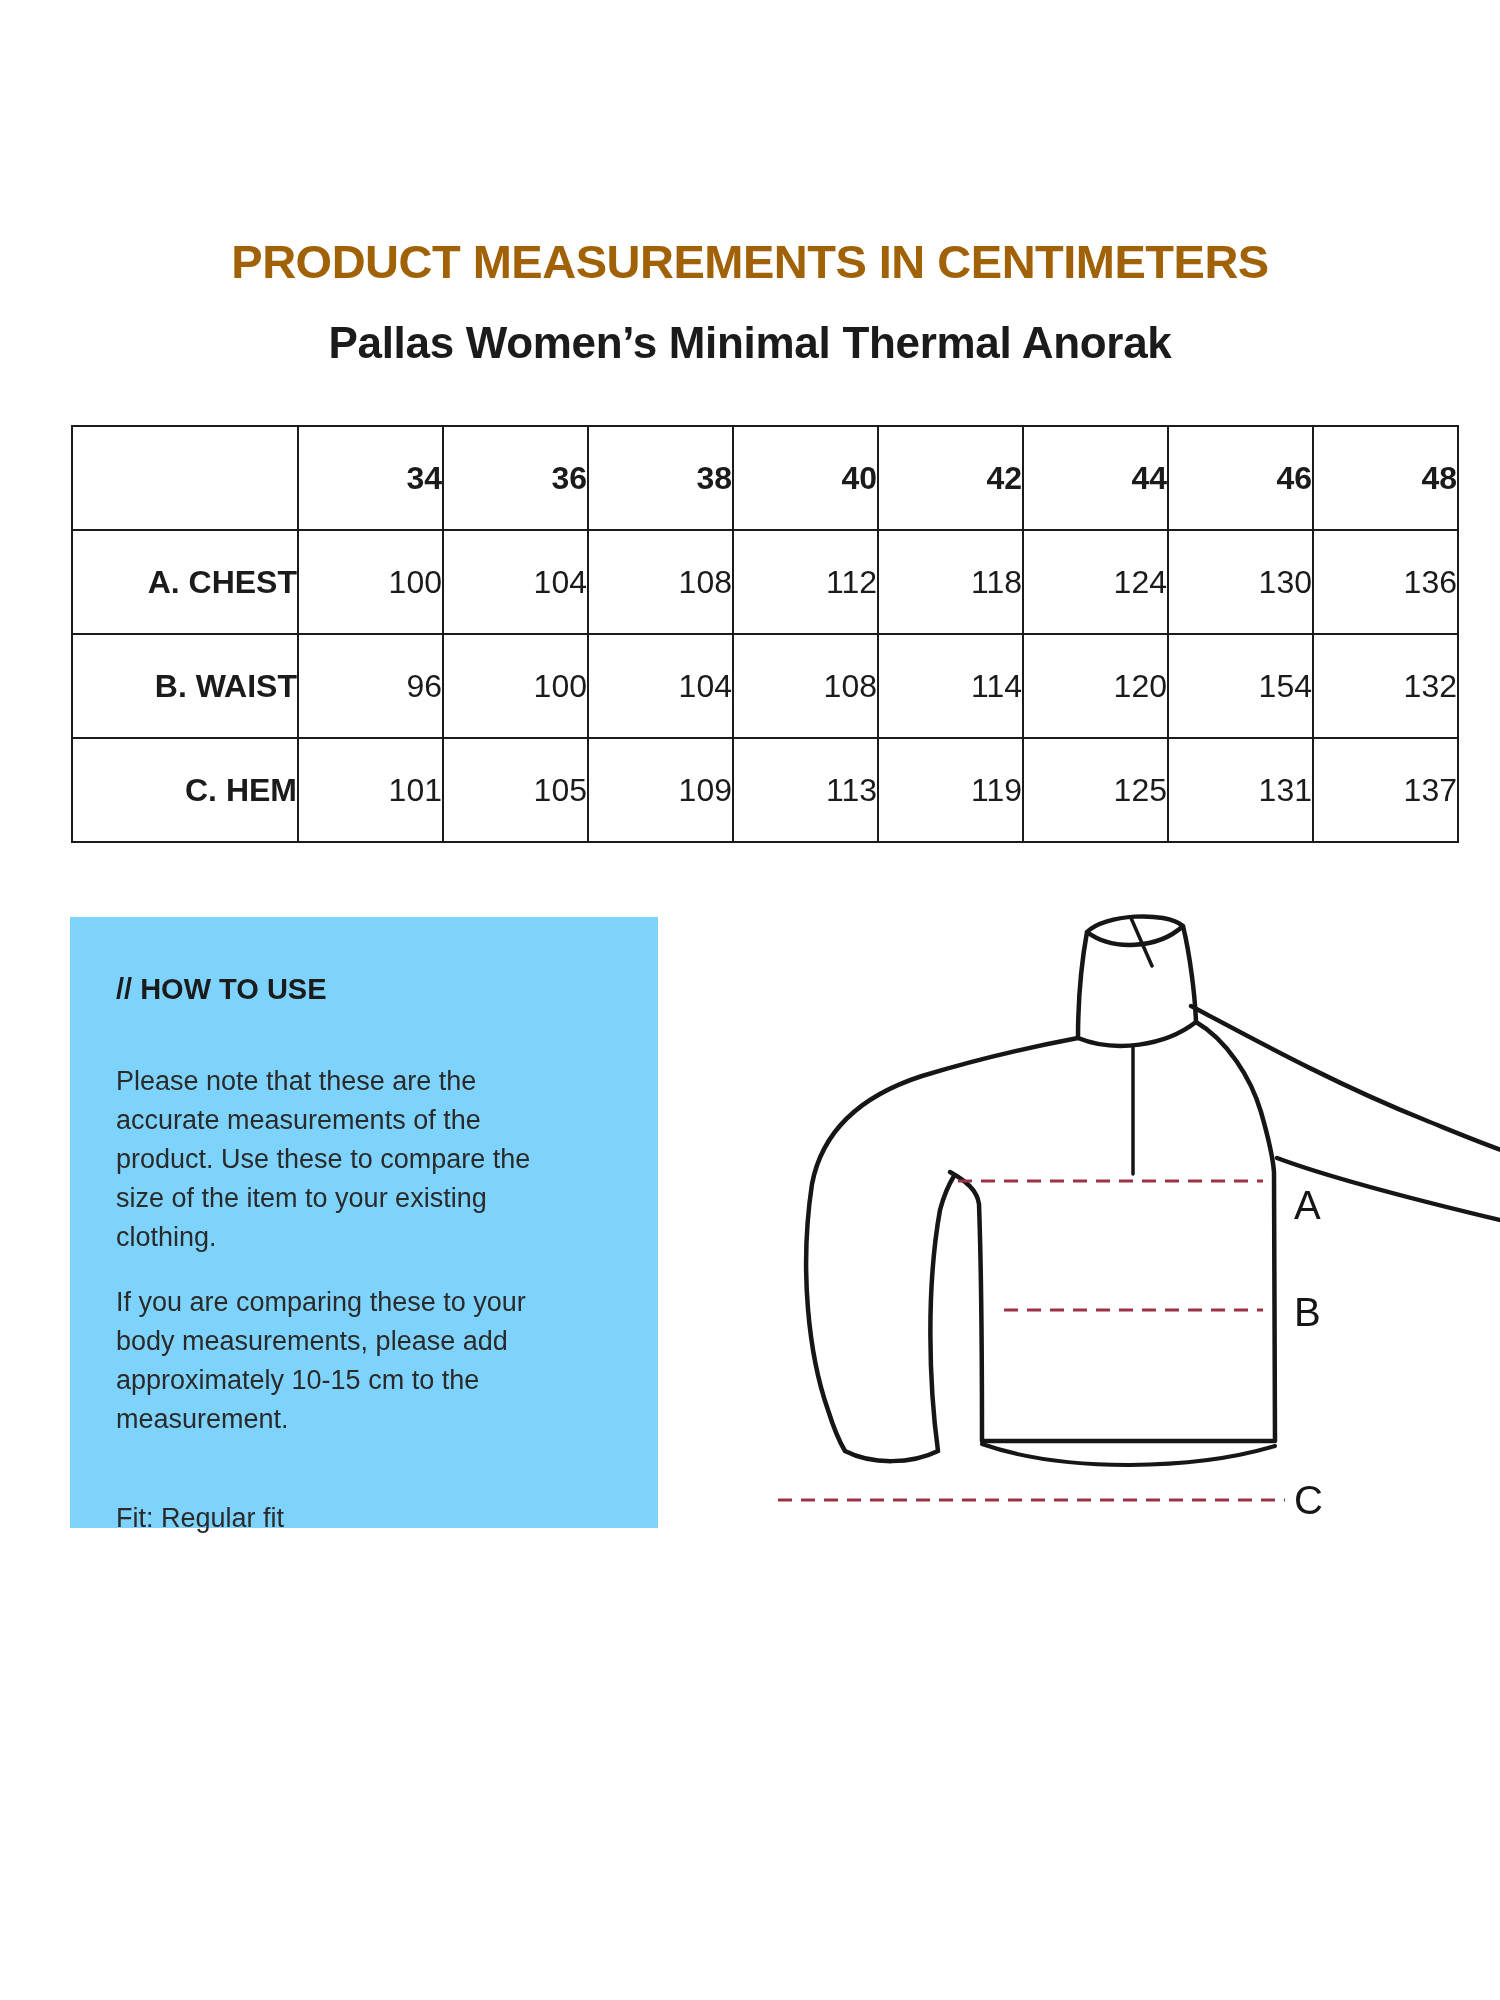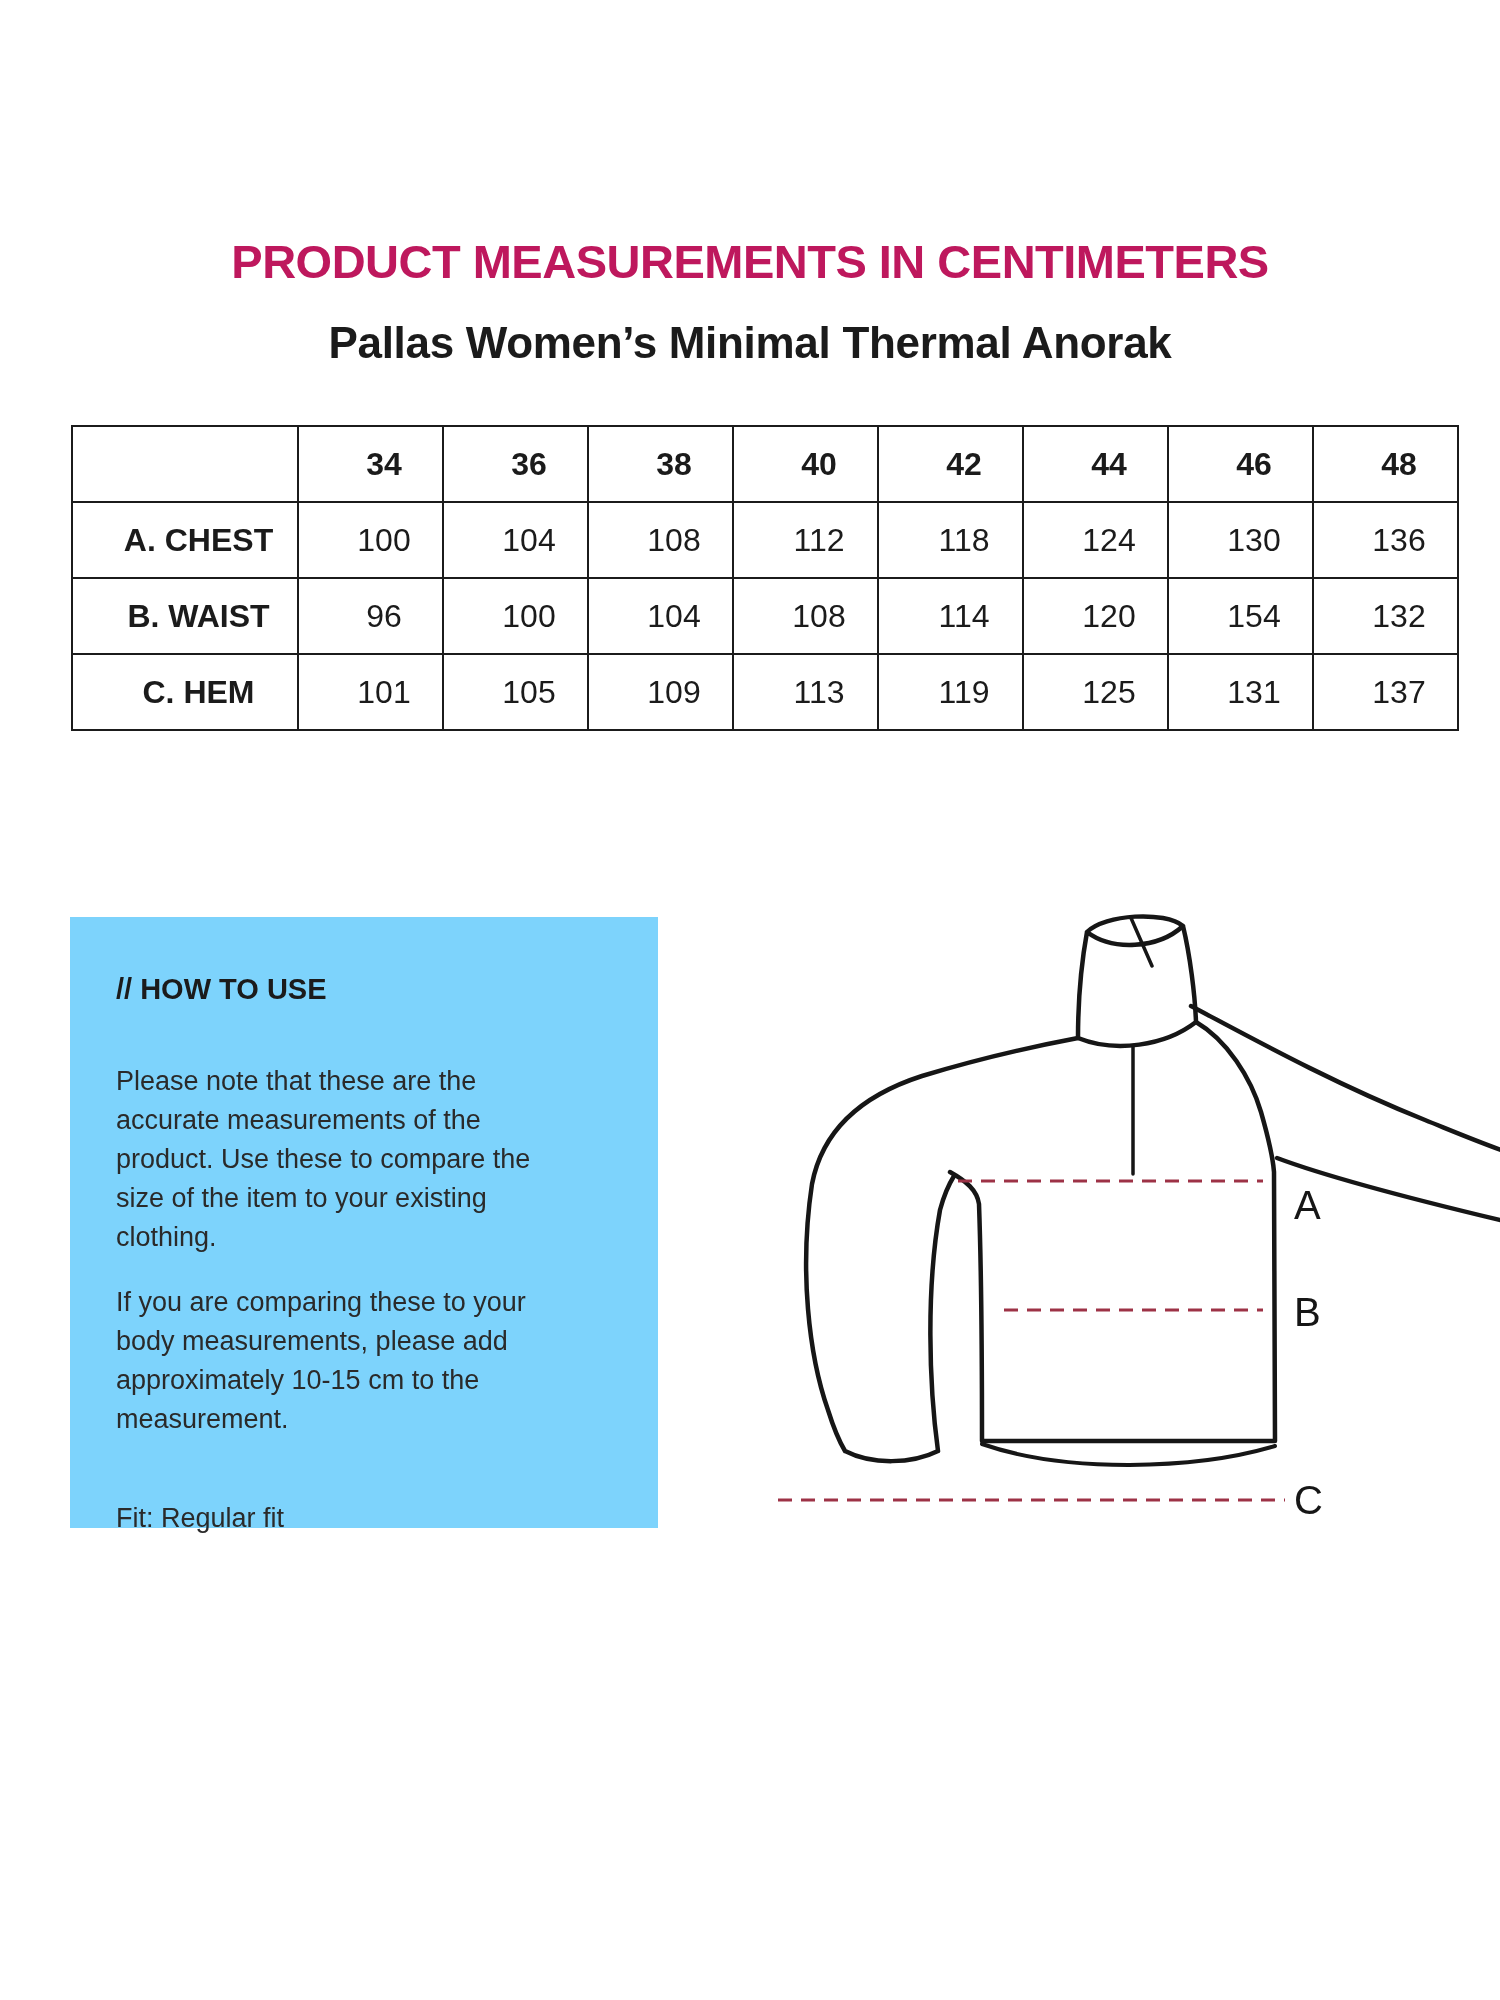--- a/index.html
+++ b/index.html
@@ -10,40 +10,40 @@
     color:#1b1b1b;
     position:relative;
     overflow:hidden;
   }
   .page{position:absolute;inset:0;width:1500px;height:2000px;}
 
   .title{
     position:absolute;top:234px;left:0;width:1500px;
     text-align:center;
     font-size:47px;font-weight:700;letter-spacing:-0.5px;
-    color:#be185d;
+    color:#a16207;
   }
   .subtitle{
     position:absolute;top:318px;left:0;width:1500px;
     text-align:center;
     font-size:44px;font-weight:700;letter-spacing:-0.3px;
     color:#1b1b1b;
   }
 
   table.size-table{
     position:absolute;left:71px;top:425px;
     border-collapse:collapse;
     table-layout:fixed;
     width:1386px;
   }
   table.size-table td,table.size-table th{
     border:2px solid #1b1b1b;
-    height:76px;
+    height:104px;
     vertical-align:middle;
-    text-align:center;
+    text-align:right;
     padding:0 0 0 27px;
     font-size:32px;
     box-sizing:border-box;
   }
   table.size-table th{font-weight:600;}
   table.size-table td.rowlabel{font-weight:700;}
   table.size-table td{font-weight:400;}
 
   .panel{
     position:absolute;left:70px;top:917px;

